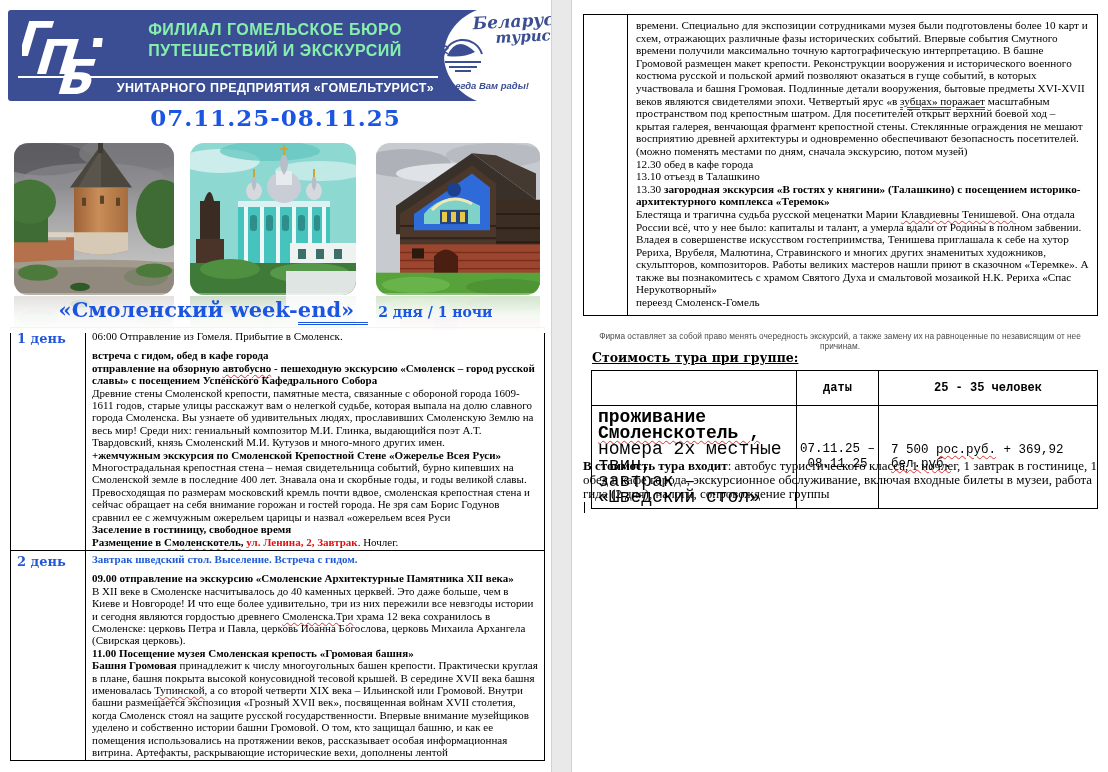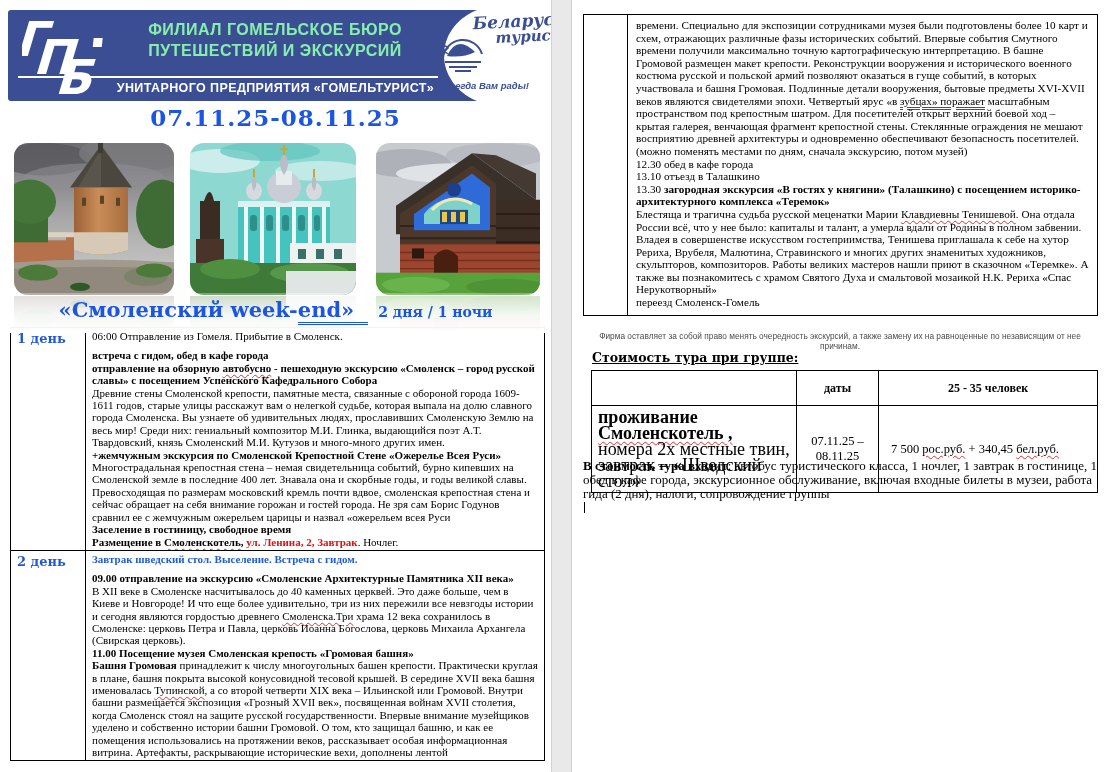--- a/index.html
+++ b/index.html
@@ -59,21 +59,21 @@
 
   
   .conttable{position:absolute;left:11px;top:14px;width:515px;height:302px;border:1.5px solid #000;box-sizing:border-box;display:flex;}
   .cont-left{width:44px;border-right:1.5px solid #000;box-sizing:border-box;}
   .cont-body{flex:1;padding:4px 8px;font-size:11.2px;line-height:12.6px;overflow:hidden;}
   .disclaimer{position:absolute;left:8px;top:331px;width:520px;text-align:center;
     font-family:"Liberation Sans",sans-serif;font-size:8.3px;color:#4d4d4d;}
   .price-head{position:absolute;left:20px;top:350px;font-family:"DejaVu Serif",serif;font-weight:bold;
     font-size:12.5px;text-decoration:underline;}
   .pricetable{position:absolute;left:19px;top:370px;width:497px;border-collapse:collapse;table-layout:fixed;}
-  .pricetable td{border:1.5px solid #000;font-family:Liberation Serif, serif;vertical-align:middle;margin-top:37px;}
+  .pricetable td{border:1.5px solid #000;font-family:Liberation Mono, monospace;vertical-align:middle;margin-top:37px;}
   .pricetable .hrow td{height:32px;text-align:center;font-weight:bold;font-size:12px;}
   .pricetable .drow td{height:56px;}
   .pt-c1{width:202px;} .pt-c2{width:79px;} .pt-c3{width:216px;}
   .pt-desc{font-size:18px;line-height:16px;padding:3px 6px;vertical-align:middle;}
   .pt-dates{text-align:center;font-size:12.5px;line-height:15px;}
   .pt-price{font-size:12.5px;padding-left:12px;}
   .includes{position:absolute;left:11px;top:459px;width:519px;font-size:13px;line-height:14px;}
   .cursor{display:inline-block;width:1px;height:11px;background:#000;vertical-align:-1px;margin-left:1px;}
 </style>
 </head>
@@ -445,21 +445,21 @@
       <td class="pt-c1 pt-desc">
             <div class="par"><span class="b">проживание </span><span class="b spell">Смоленскотель ,</span></div>
             <div class="par"><span>номера 2х местные твин,</span></div>
             <div class="par"><span>завтрак – «Шведский стол»</span></div>
           </td>
       <td class="pt-c2 pt-dates">
         <div>07.11.25 –</div>
         <div>08.11.25</div>
       </td>
       <td class="pt-c3 pt-price">
-            <div class="par"><span>7 500 </span><span class="spell">рос.руб.</span><span> + 340,45 </span><span class="spell">бел.руб.</span></div>
+            <div class="par"><span>7 500 </span><span class="spell">рос.руб.</span><span> + 369,92 </span><span class="spell">бел.руб.</span></div>
           </td>
     </tr>
   </tbody>
     </table>
 
   <div class="includes">
     <span><div class="par"><span class="b">В стоимость тура входит</span><span>: автобус туристического класса, 1 ночлег, 1 завтрак в гостинице, 1 обед в кафе города, экскурсионное обслуживание, включая входные билеты в музеи, работа гида (2 дня), налоги, сопровождение группы</span></div></span><span class="cursor"></span>
   </div>
 </div>
 

